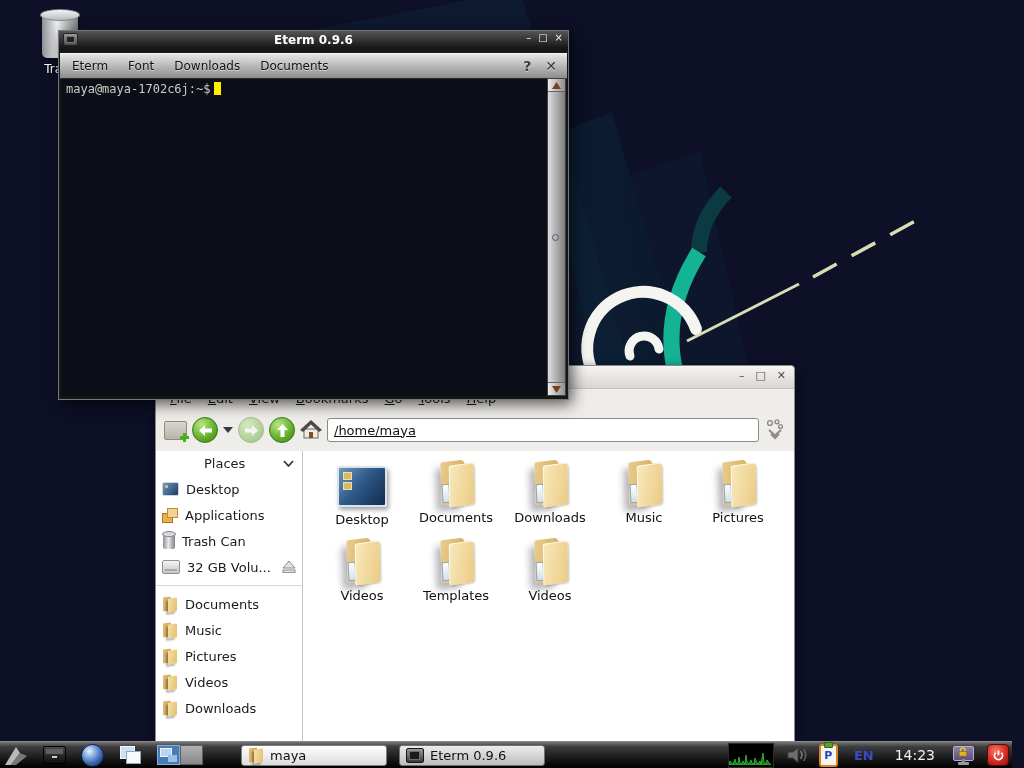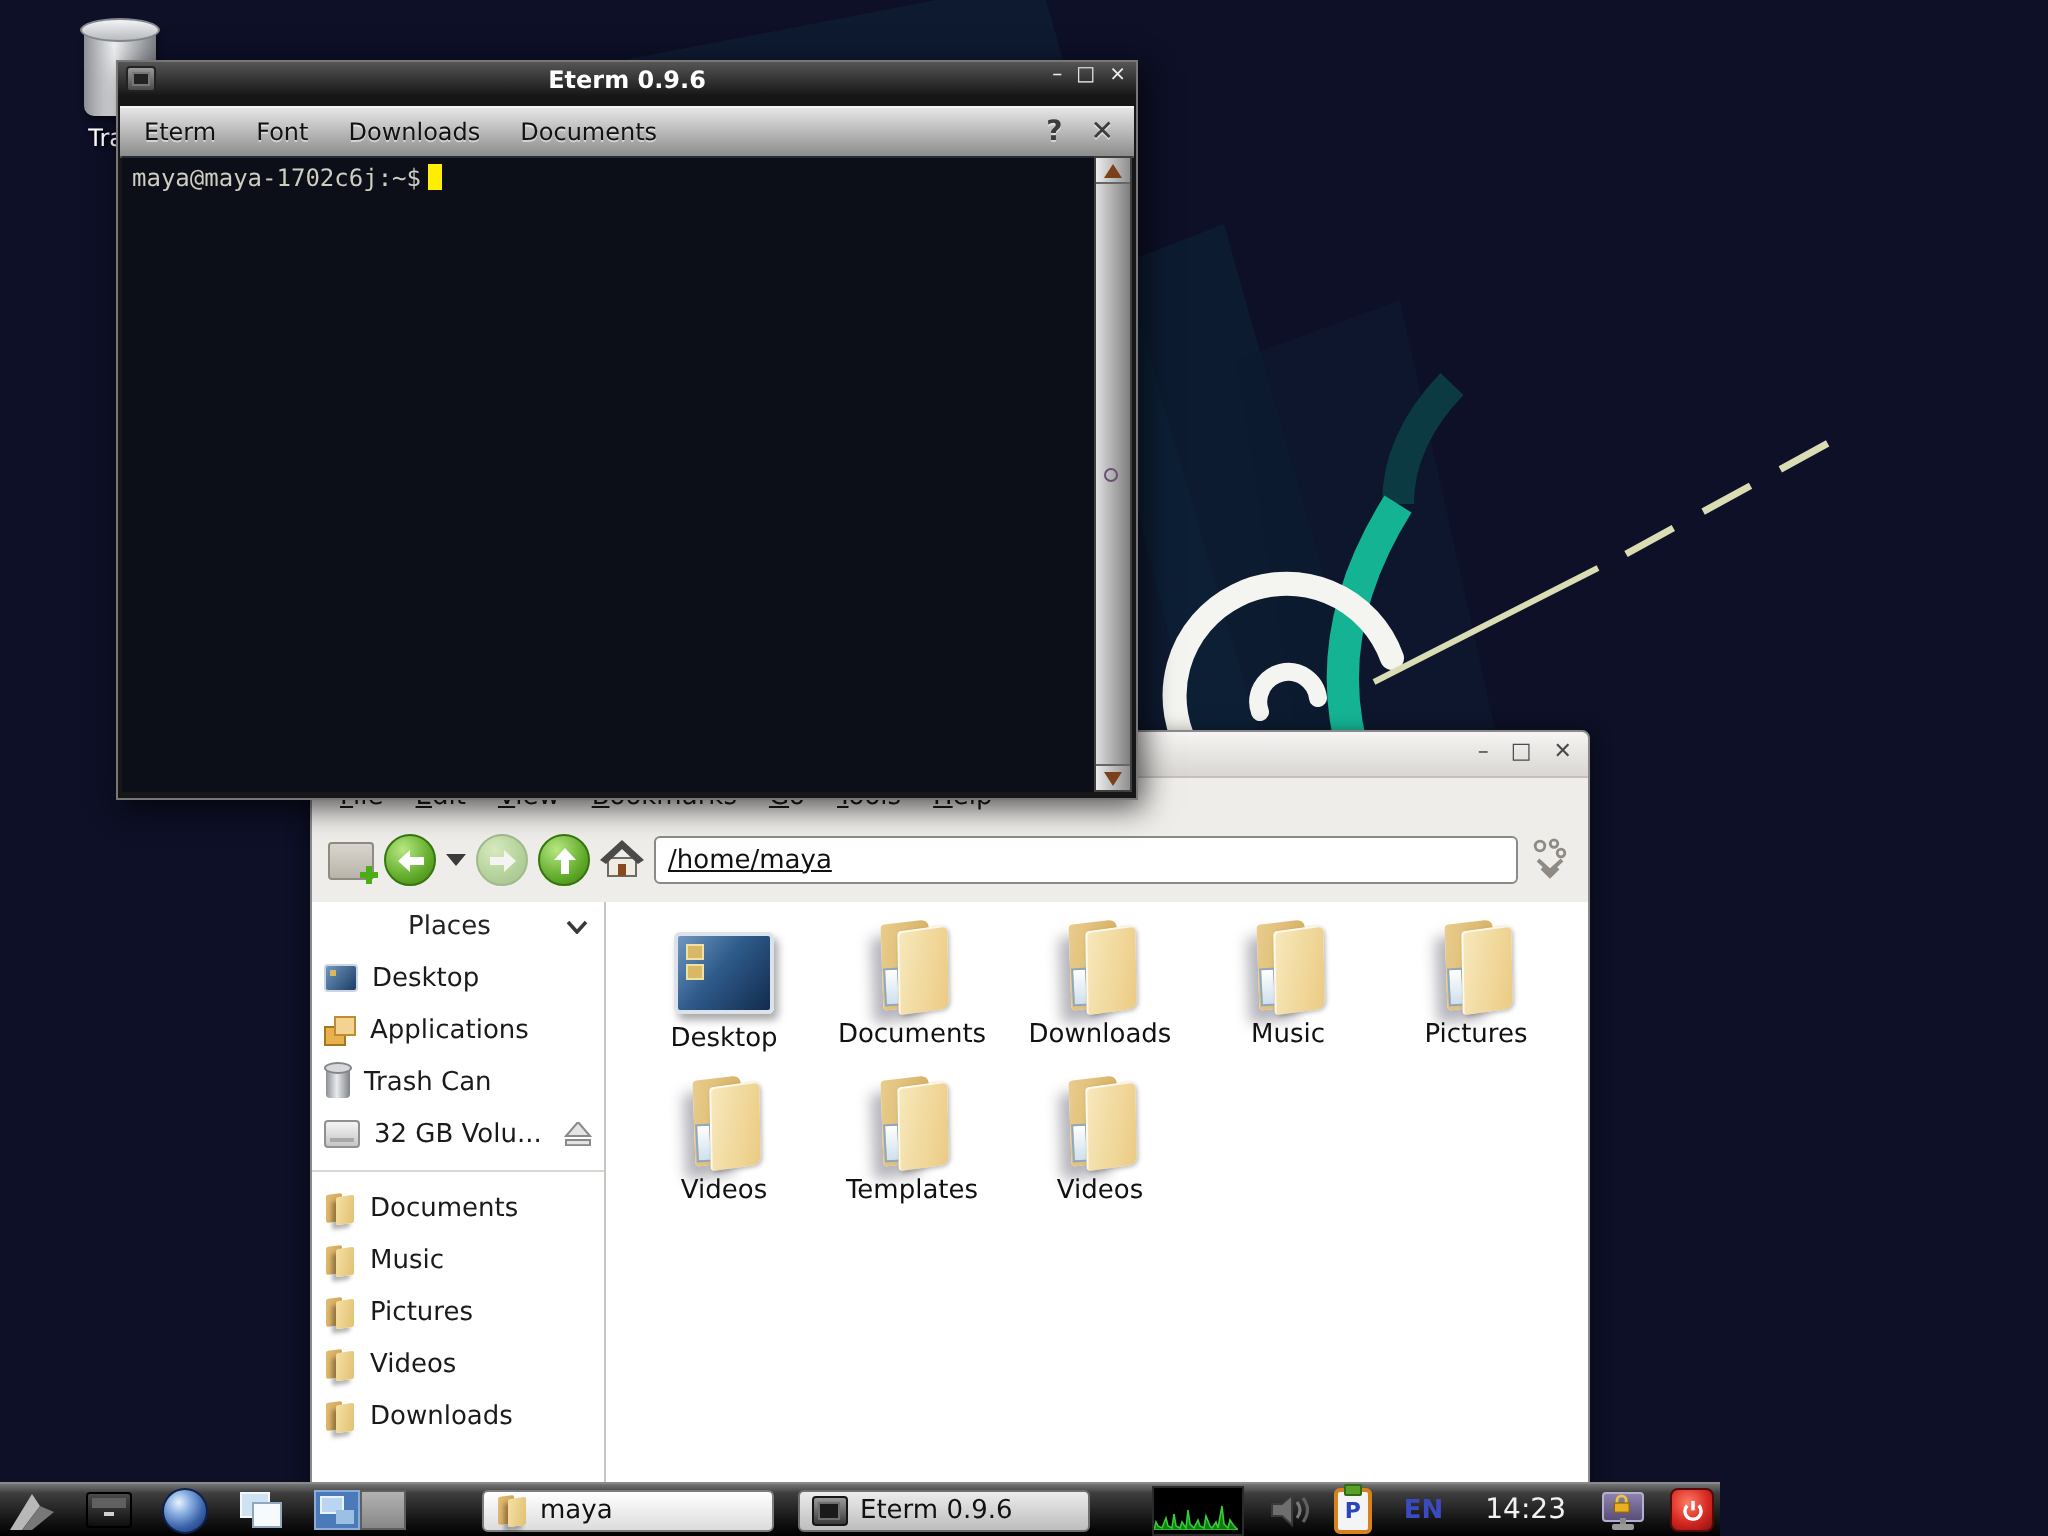--- a/index.html
+++ b/index.html
@@ -72,21 +72,21 @@
   .desktop-sm{width:15px;height:12px;border-radius:2px;border:1px solid #cdd6e0;background:linear-gradient(130deg,#6f97c0,#1c3c64);flex:none;position:relative;}
   .desktop-sm::before{content:"";position:absolute;left:2px;top:2px;width:3px;height:3px;background:#d9b865;}
   .trash-sm{width:12px;height:15px;background:linear-gradient(90deg,#8c8f94,#e8eaec 45%,#7d8085);border-radius:2px;position:relative;flex:none;margin-left:1px;}
   .trash-sm::before{content:"";position:absolute;left:-1px;top:-3px;width:12px;height:4px;background:#d6d8da;border:1px solid #83868b;border-radius:50%;}
   .apps-sm{position:relative;width:16px;height:16px;flex:none;}
   .apps-sm::before{content:"";position:absolute;left:0;top:6px;width:9px;height:8px;background:#e8b14e;border:1px solid #a9751e;}
   .apps-sm::after{content:"";position:absolute;left:5px;top:1px;width:9px;height:8px;background:#f2d391;border:1px solid #bd8c34;}
   .drive-sm{width:16px;height:12px;border-radius:2px;background:linear-gradient(#f4f4f4,#c6c6c6);border:1px solid #909090;position:relative;flex:none;}
   .drive-sm::after{content:"";position:absolute;left:2px;bottom:2px;right:2px;height:2px;background:#a8a8a8;}
   
-  #taskbar{left:0;top:741px;width:860px;height:27px;background:linear-gradient(#757575 0%,#3d3d3d 18%,#141414 70%,#000 100%);border-top:1px solid #8a8a8a;display:flex;align-items:center;padding:0 3px;gap:12px;z-index:30;box-sizing:border-box;}
+  #taskbar{left:0;top:741px;width:1012px;height:27px;background:linear-gradient(#757575 0%,#3d3d3d 18%,#141414 70%,#000 100%);border-top:1px solid #8a8a8a;display:flex;align-items:center;padding:0 3px;gap:12px;z-index:30;box-sizing:border-box;}
   .tb-ico{width:26px;height:23px;display:flex;align-items:center;justify-content:center;flex:none;}
   .globe-ico{width:21px;height:21px;border-radius:50%;background:radial-gradient(circle at 35% 30%,#eaf3ff 0%,#8cb2e2 28%,#3a63aa 62%,#142c60 100%);border:1px solid #0e2050;}
   .drawer-ico{width:21px;height:16px;border-radius:2px;background:linear-gradient(#4a4a4a,#0e0e0e);border:1px solid #000;position:relative;}
   .drawer-ico::before{content:"";position:absolute;left:2px;top:2px;right:2px;height:5px;background:#606060;}
   .drawer-ico::after{content:"";position:absolute;left:8px;top:9px;width:5px;height:2px;background:#cfcfcf;}
   .showdesk-ico{position:relative;width:22px;height:18px;}
   .showdesk-ico::before{content:"";position:absolute;left:1px;top:0;width:13px;height:11px;background:#cfe2f4;border:1px solid #f4f8fc;}
   .showdesk-ico::after{content:"";position:absolute;left:7px;top:5px;width:13px;height:11px;background:#f6fafd;border:1px solid #8fa8c0;}
   .pager{display:flex;gap:0;margin-left:2px;flex:none;}
   .ws{width:23px;height:20px;box-sizing:border-box;}

